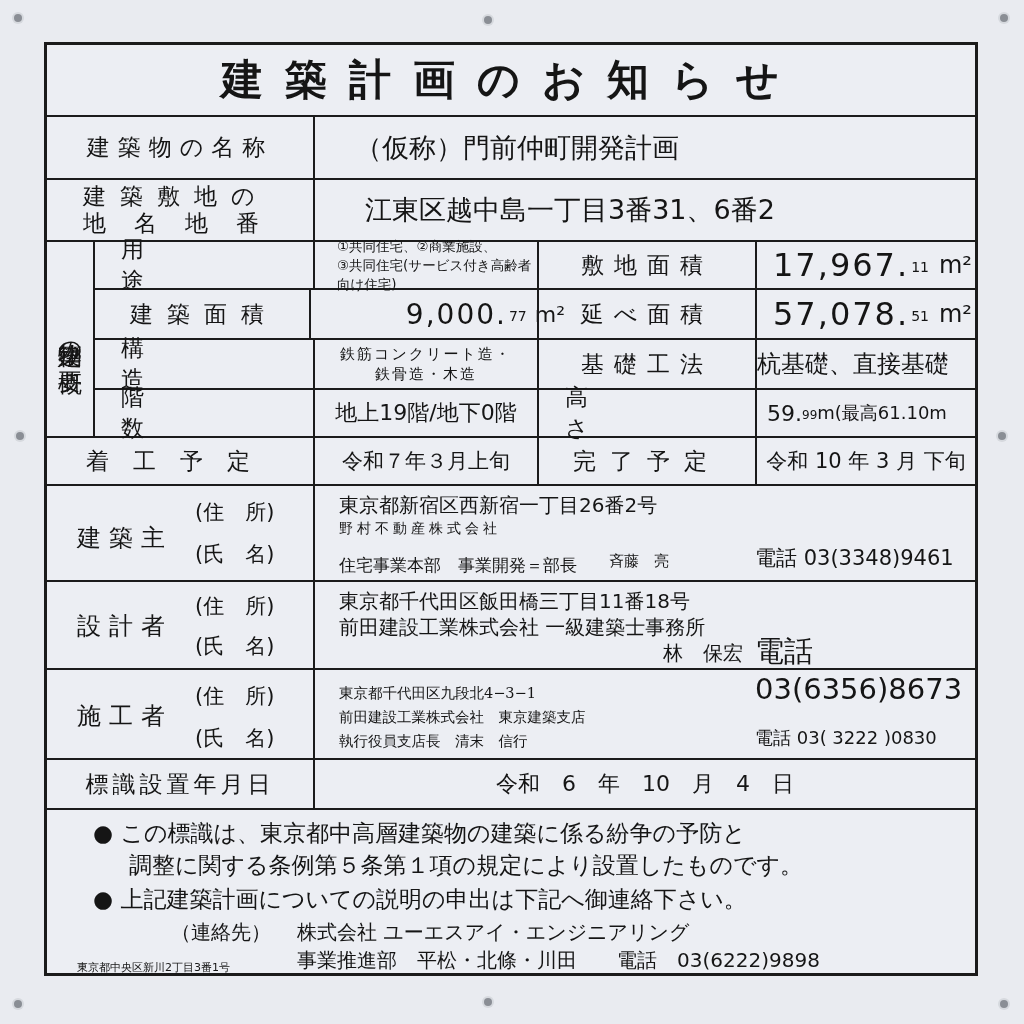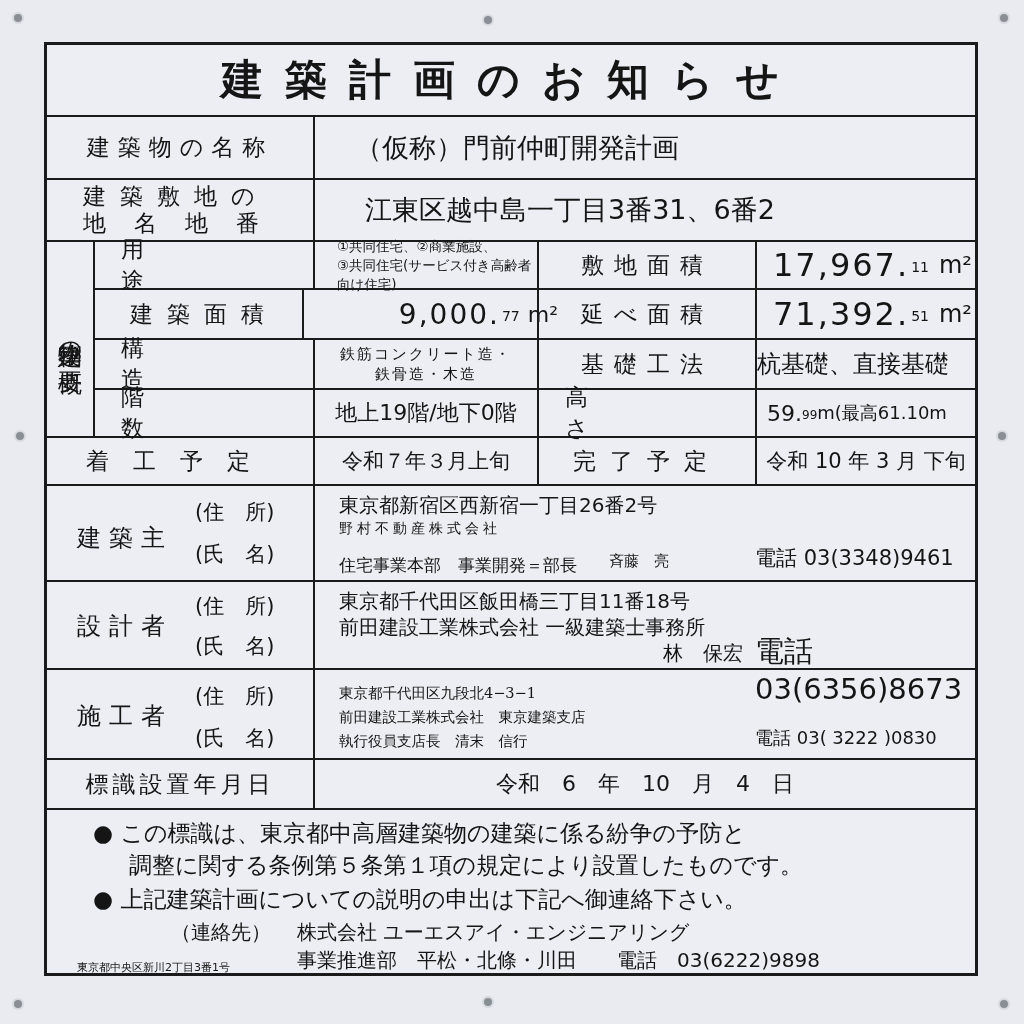--- a/index.html
+++ b/index.html
@@ -69,28 +69,28 @@
     <div class="cell vline lbl" style="left:442px;width:218px;letter-spacing:10px;justify-content:center;">敷地面積</div>
     <div class="cell vline" style="left:660px;right:0;padding-left:16px;">
       <span class="big">17,967.</span>
       <span class="sup">11</span>
       <span style="font-size:24px;margin-left:10px;">m²</span>
     </div>
   </div>
 
   <div class="row" style="top:245px;left:48px;height:50px;">
     <div class="cell lbl" style="left:0;width:218px;letter-spacing:14px;justify-content:center;">建築面積</div>
-    <div class="cell vline" style="left:207px;width:264px;justify-content:flex-end;padding-right:8px;">
+    <div class="cell vline" style="left:214px;width:264px;justify-content:flex-end;padding-right:8px;">
       <span class="big" style="font-size:28px">9,000.</span>
       <span class="sup">77</span>
       <span style="font-size:22px;margin-left:8px;">m²</span>
     </div>
     <div class="cell vline lbl" style="left:442px;width:218px;letter-spacing:10px;justify-content:center;">延べ面積</div>
     <div class="cell vline" style="left:660px;right:0;padding-left:16px;">
-      <span class="big">71,392.</span>
+      <span class="big">57,078.</span>
       <span class="sup">51</span>
       <span style="font-size:24px;margin-left:10px;">m²</span>
     </div>
   </div>
 
   <div class="row" style="top:295px;left:48px;height:50px;">
     <div class="cell lbl" style="left:0;width:218px;">
         <span style="letter-spacing:110px">構造</span>
       </div>
     <div class="cell vline lines" style="left:218px;width:224px;align-items:center;font-size:15px;line-height:20px;letter-spacing:2px;">

